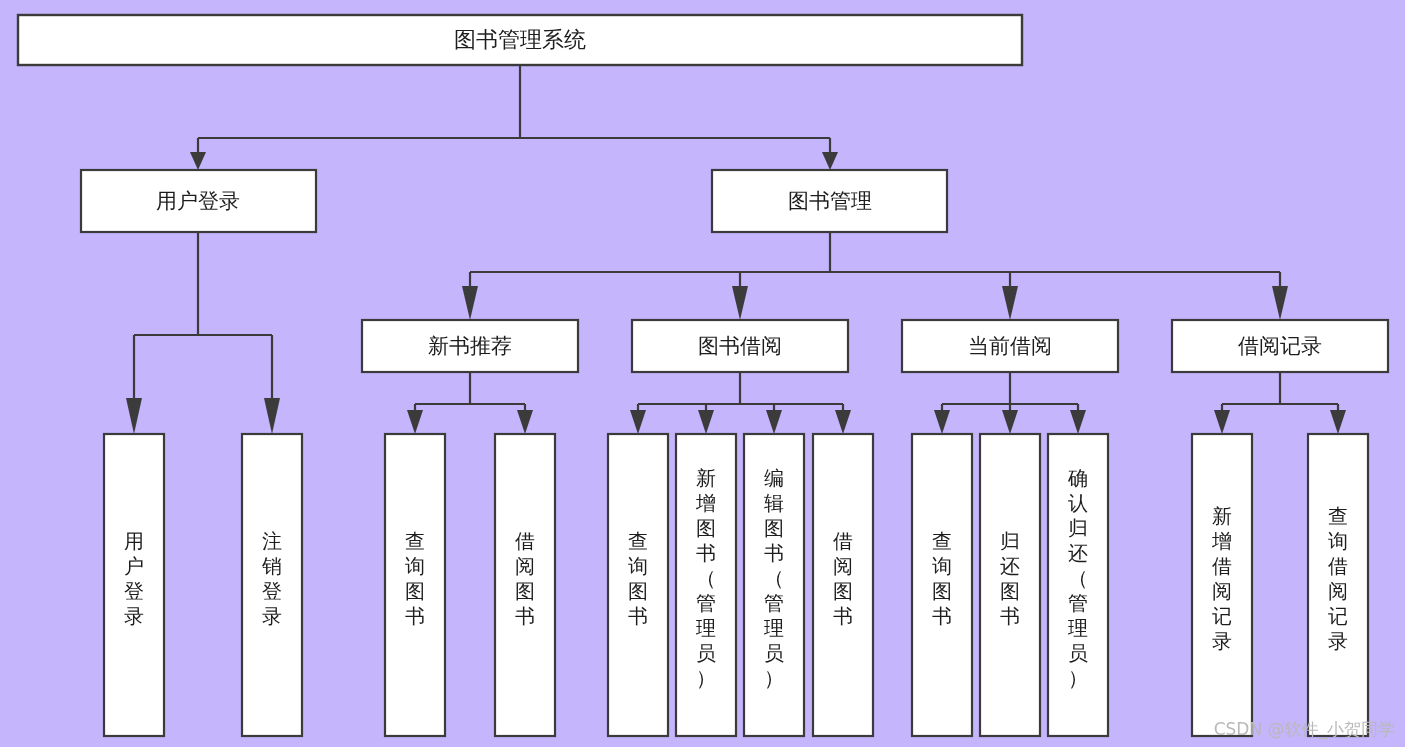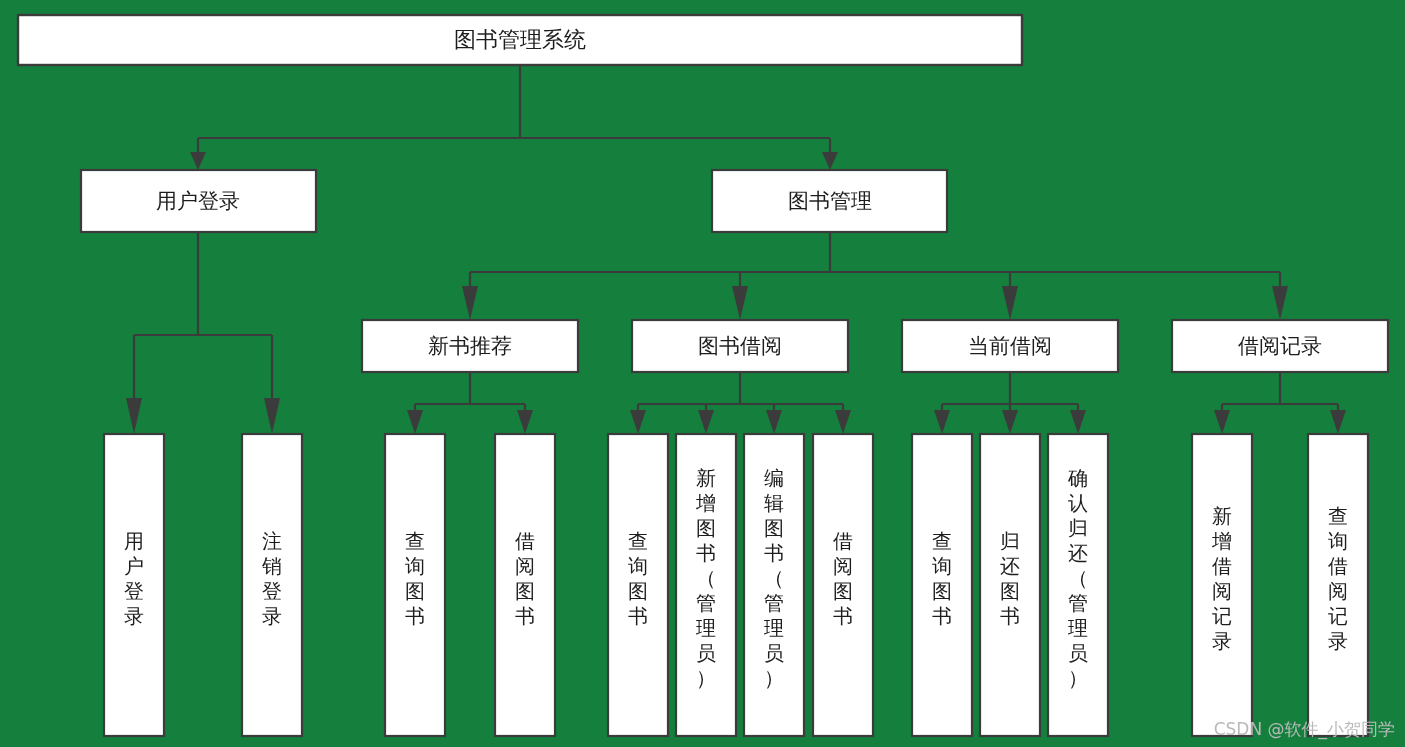--- a/index.html
+++ b/index.html
@@ -8,21 +8,21 @@
     padding: 0;
     background: #ffffff;
   }
   body {
     font-family: "Liberation Sans", "DejaVu Sans", sans-serif;
   }
   #diagram-root {
     position: relative;
     width: 1405px;
     height: 747px;
-    background: #15803d;
+    background: #c4b5fd;
     overflow: hidden;
   }
   #diagram-svg {
     position: absolute;
     left: 0;
     top: 0;
     width: 1405px;
     height: 747px;
     display: block;
   }

